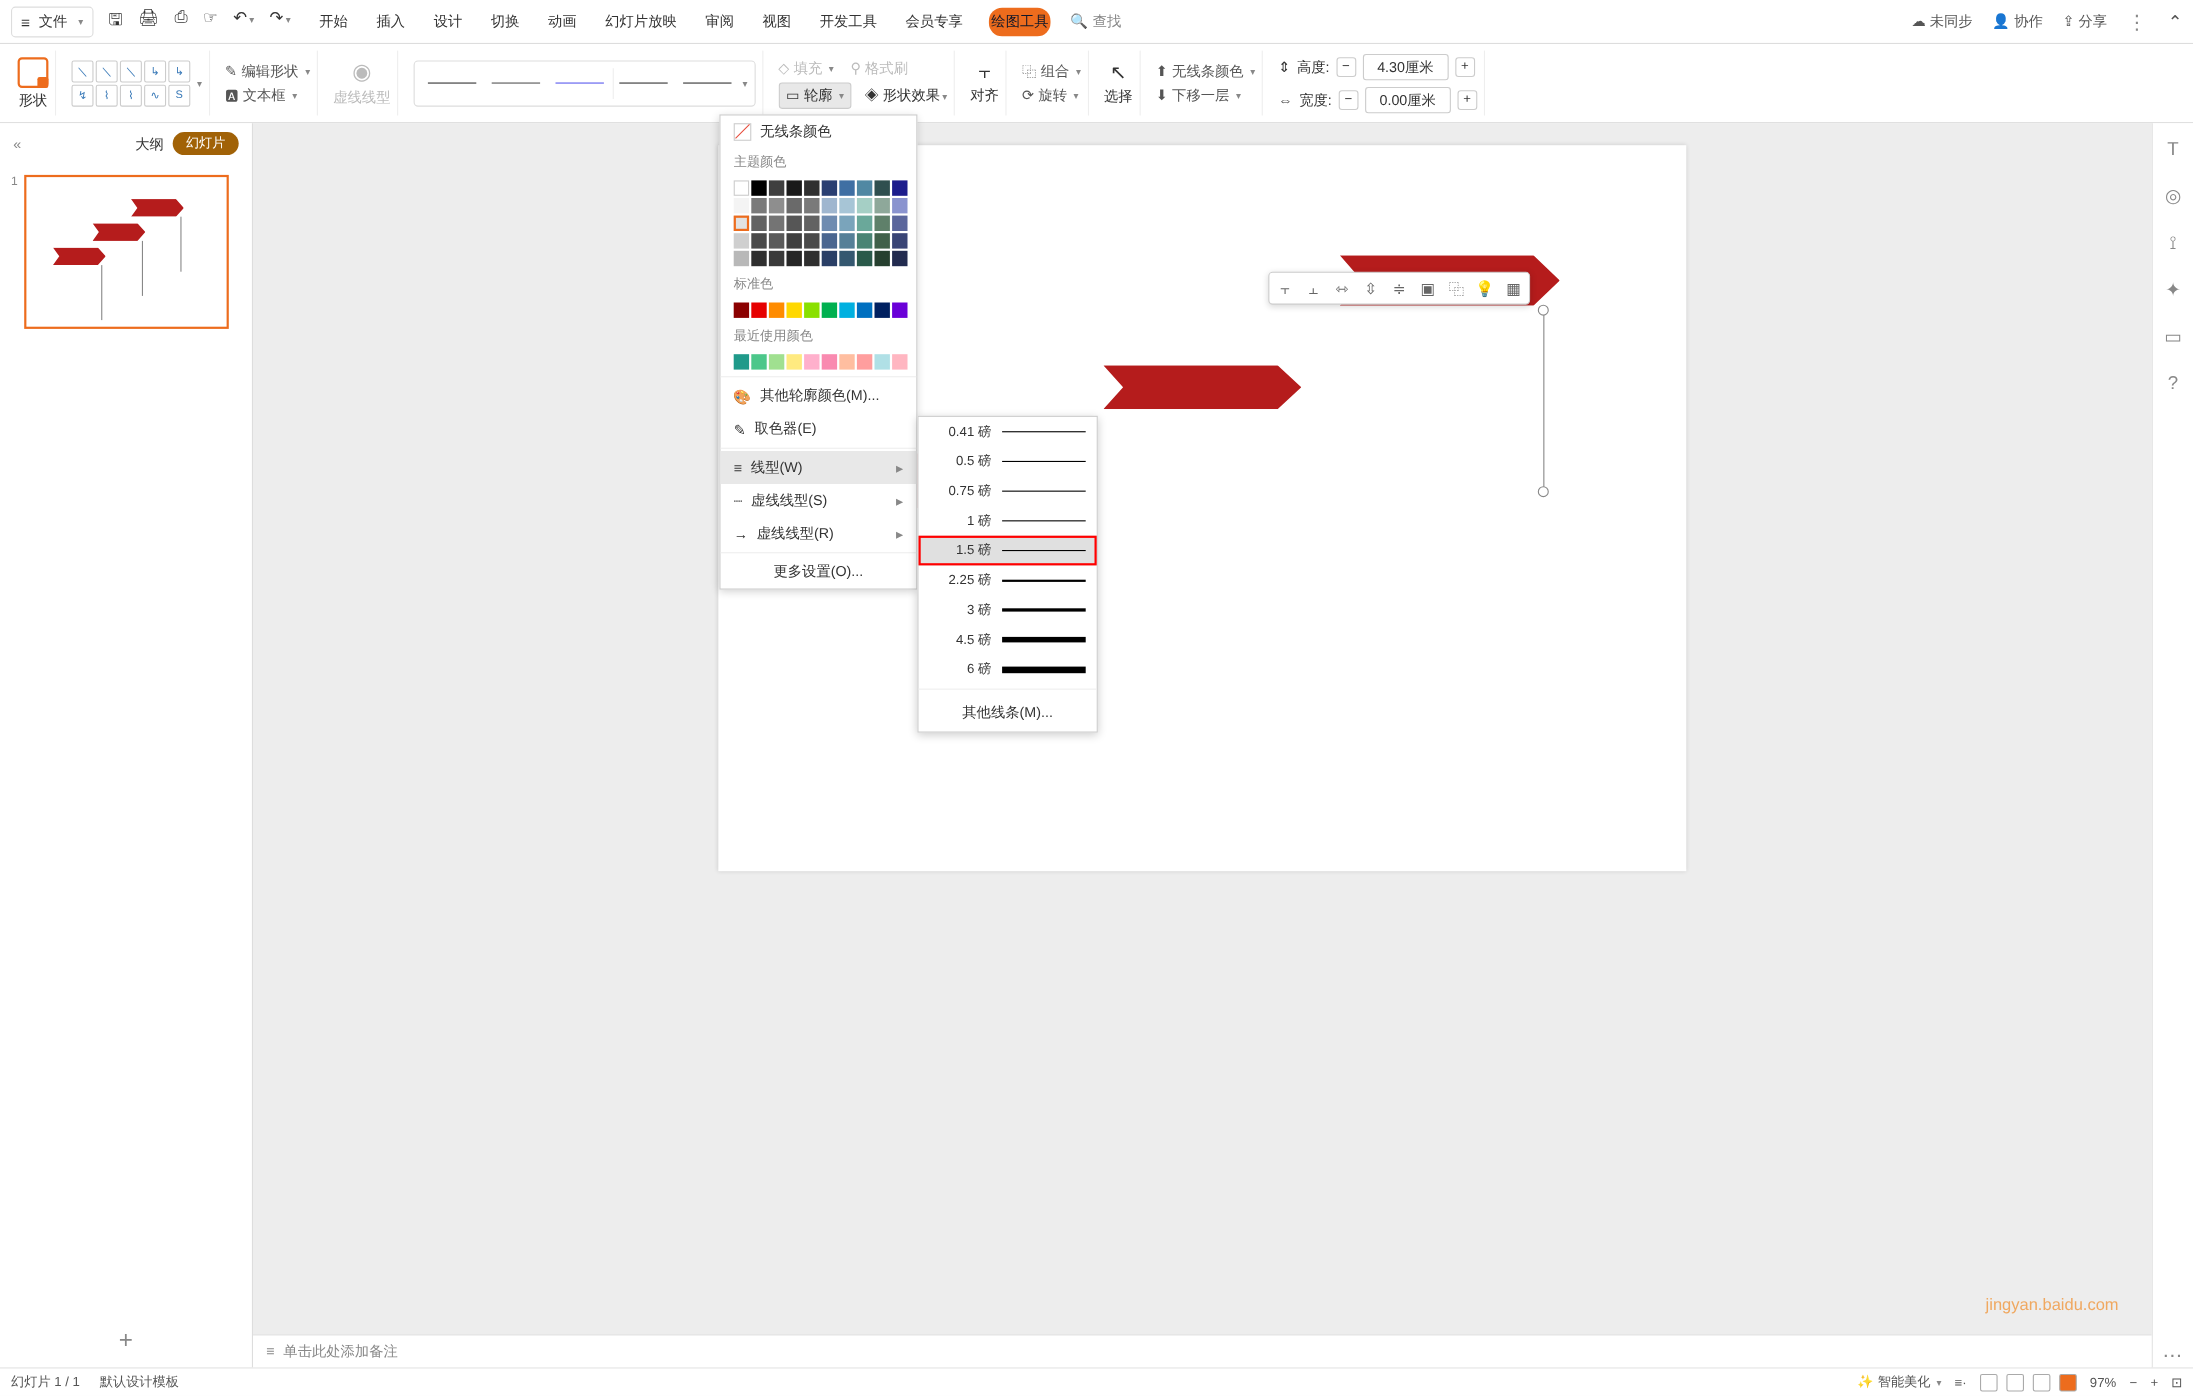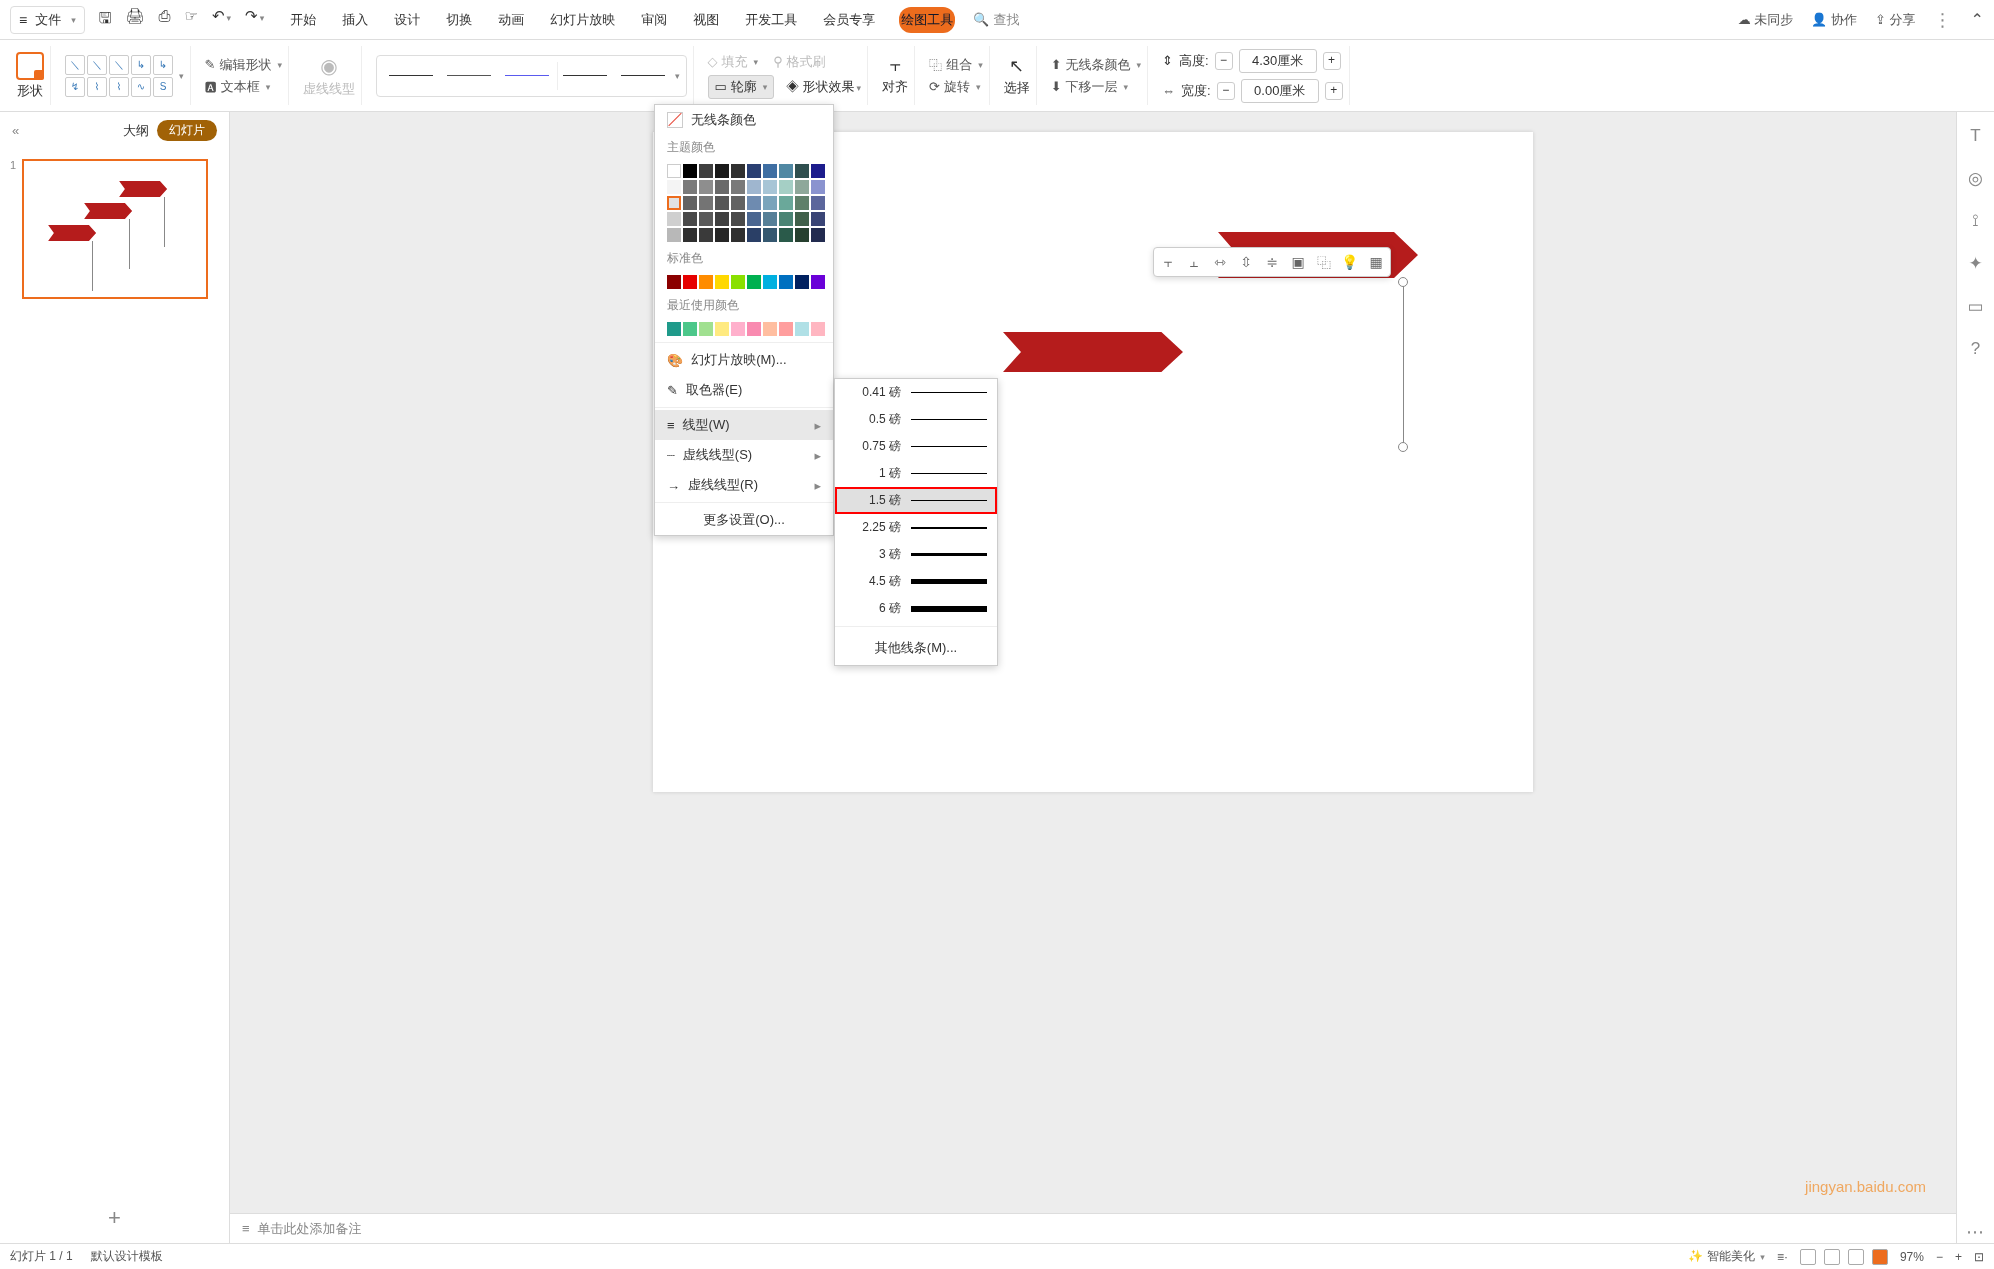--- a/index.html
+++ b/index.html
@@ -408,21 +408,21 @@
         <div class="sw" style="background:#ffb0cc;"></div>
         <div class="sw" style="background:#f98ab0;"></div>
         <div class="sw" style="background:#ffbea0;"></div>
         <div class="sw" style="background:#ff9e9e;"></div>
         <div class="sw" style="background:#b0e0e6;"></div>
         <div class="sw" style="background:#ffb6c1;"></div>
     </div>
     <div class="op-sep"></div>
     <div class="op-row">
         <span>🎨</span>
-        <span>幻灯片放映(M)...</span>
+        <span>其他轮廓颜色(M)...</span>
       </div>
     <div class="op-row">
         <span>✎</span>
         <span>取色器(E)</span>
       </div>
     <div class="op-sep"></div>
     <div class="op-row hover">
         <span>≡</span>
         <span>线型(W)</span>
         <span class="arrow">▸</span>

